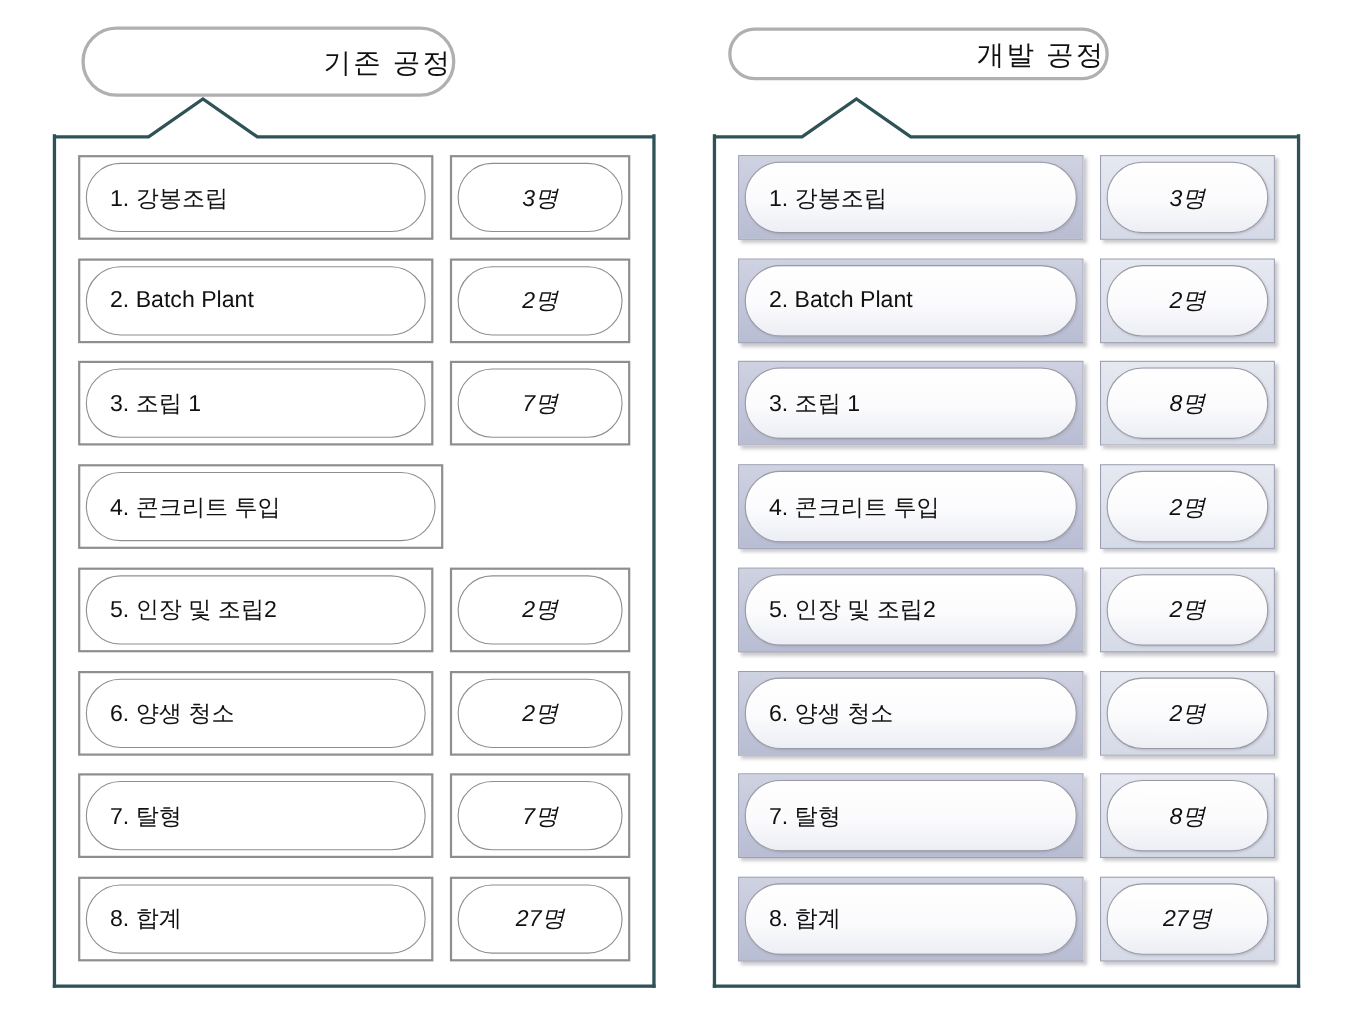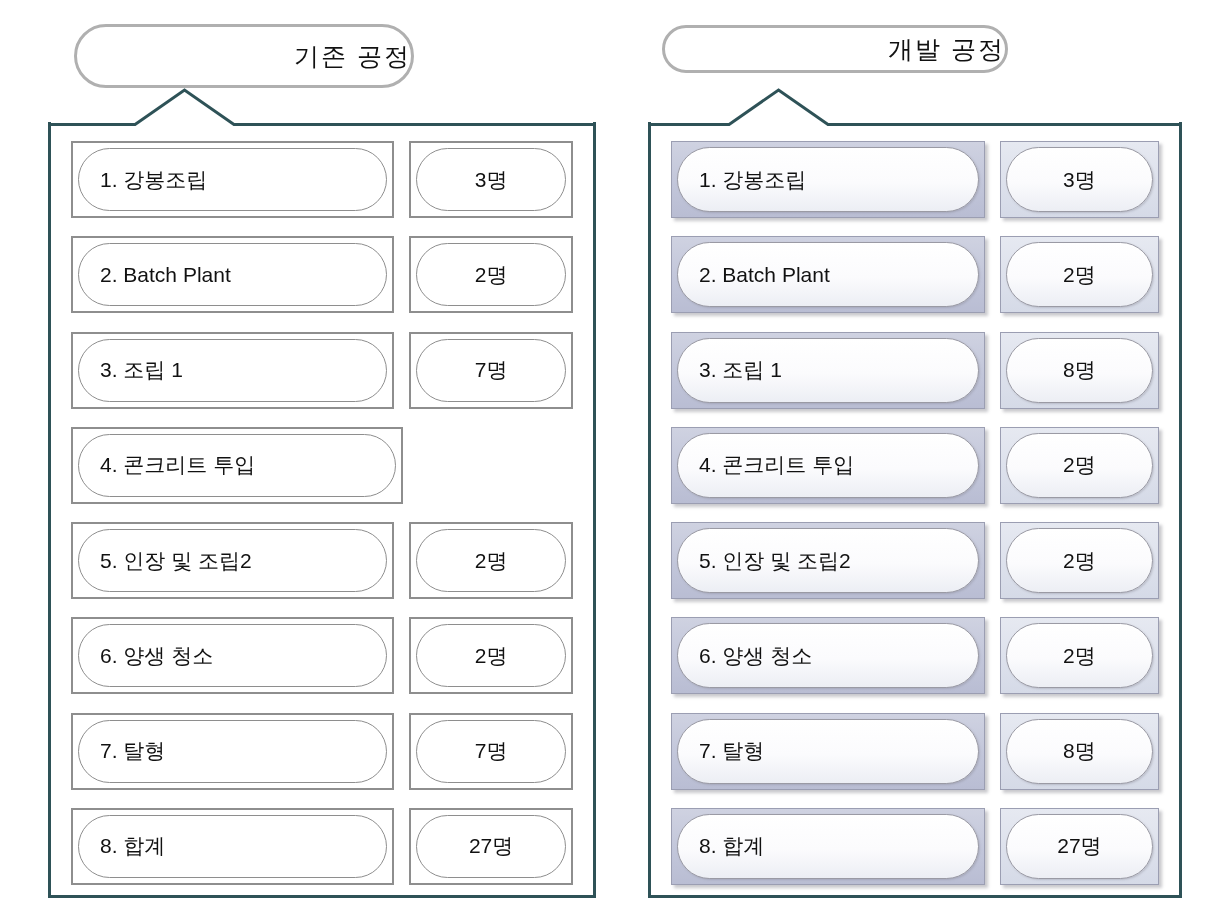--- a/index.html
+++ b/index.html
@@ -56,21 +56,21 @@
     top: -38px;
     width: calc(100% + 6px);
     height: 42px;
     overflow: visible;
     pointer-events: none;
   }
 
   .rows {
     position: absolute;
     left: 0; right: 0; top: 0; bottom: 0;
-    padding: 19px 20px 10px 20px;
+    padding: 19px 20px 21px 20px;
     box-sizing: border-box;
     display: flex;
     flex-direction: column;
     justify-content: space-between;
   }
   .row {
     display: flex;
     align-items: stretch;
     height: 77px;
   }
@@ -81,21 +81,21 @@
     display: flex;
     align-items: center;
     justify-content: center;
     padding: 5px;
   }
   .plain .cell {
     border: 2px solid #8e8e8e;
     background: #ffffff;
   }
   .cell-label { width: 332px; }
-  .cell-count { width: 168px; margin-left: 15px; }
+  .cell-count { width: 168px; margin-left: 15px; font-style: italic; }
 
   .pill {
     box-sizing: border-box;
     width: 100%;
     height: 100%;
     border-radius: 34px;
     display: flex;
     align-items: center;
     font-size: 21px;
     color: #111111;

